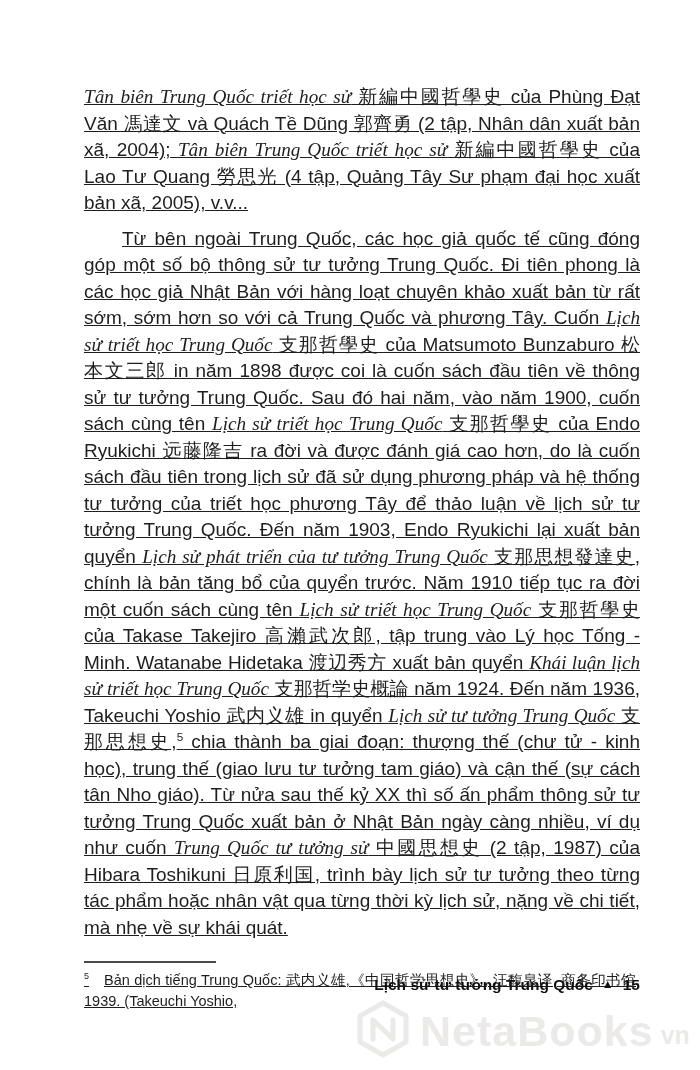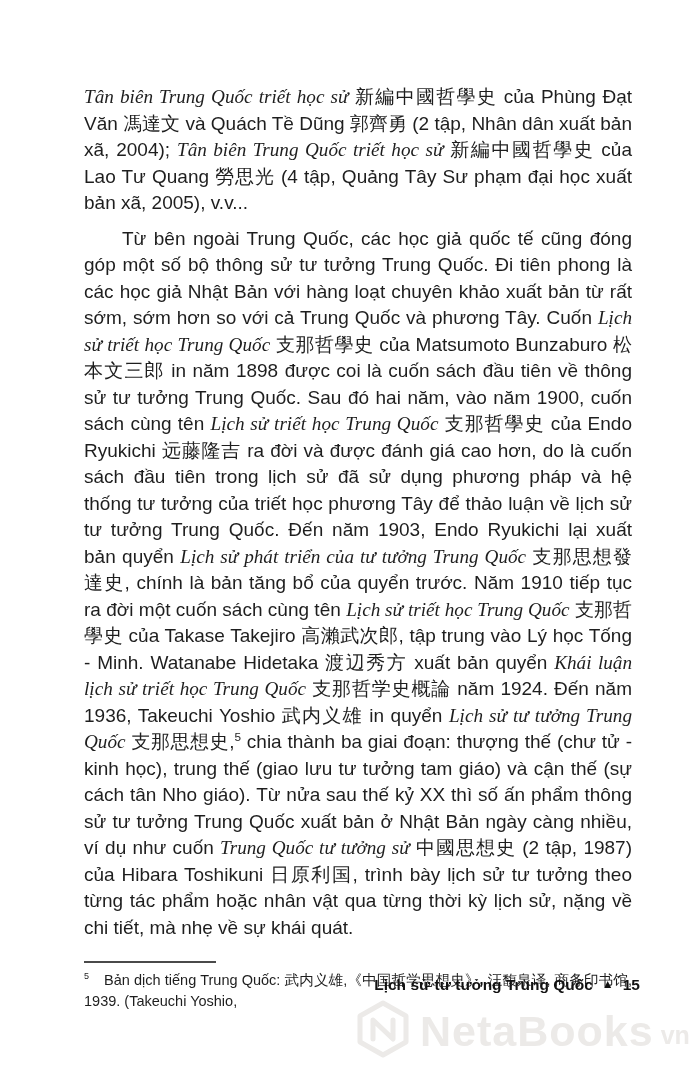--- a/index.html
+++ b/index.html
@@ -16,21 +16,21 @@
   }
   .text-block {
     position: absolute;
     left: 84px;
     top: 84px;
     width: 556px;
     font-size: 19px;
     line-height: 26.5px;
     text-align: justify;
   }
-  .text-block p { margin: 0 8px 9px 0; }
+  .text-block p { margin: 0 0 9px 0; text-decoration: underline; }
   .text-block p.indent { text-indent: 38px; }
   .it {
     font-family: "Liberation Serif", "DejaVu Serif", serif;
     font-style: italic;
     font-size: 1.01em;
   }
   .sup {
     font-size: 0.62em;
     vertical-align: super;
     line-height: 0;

